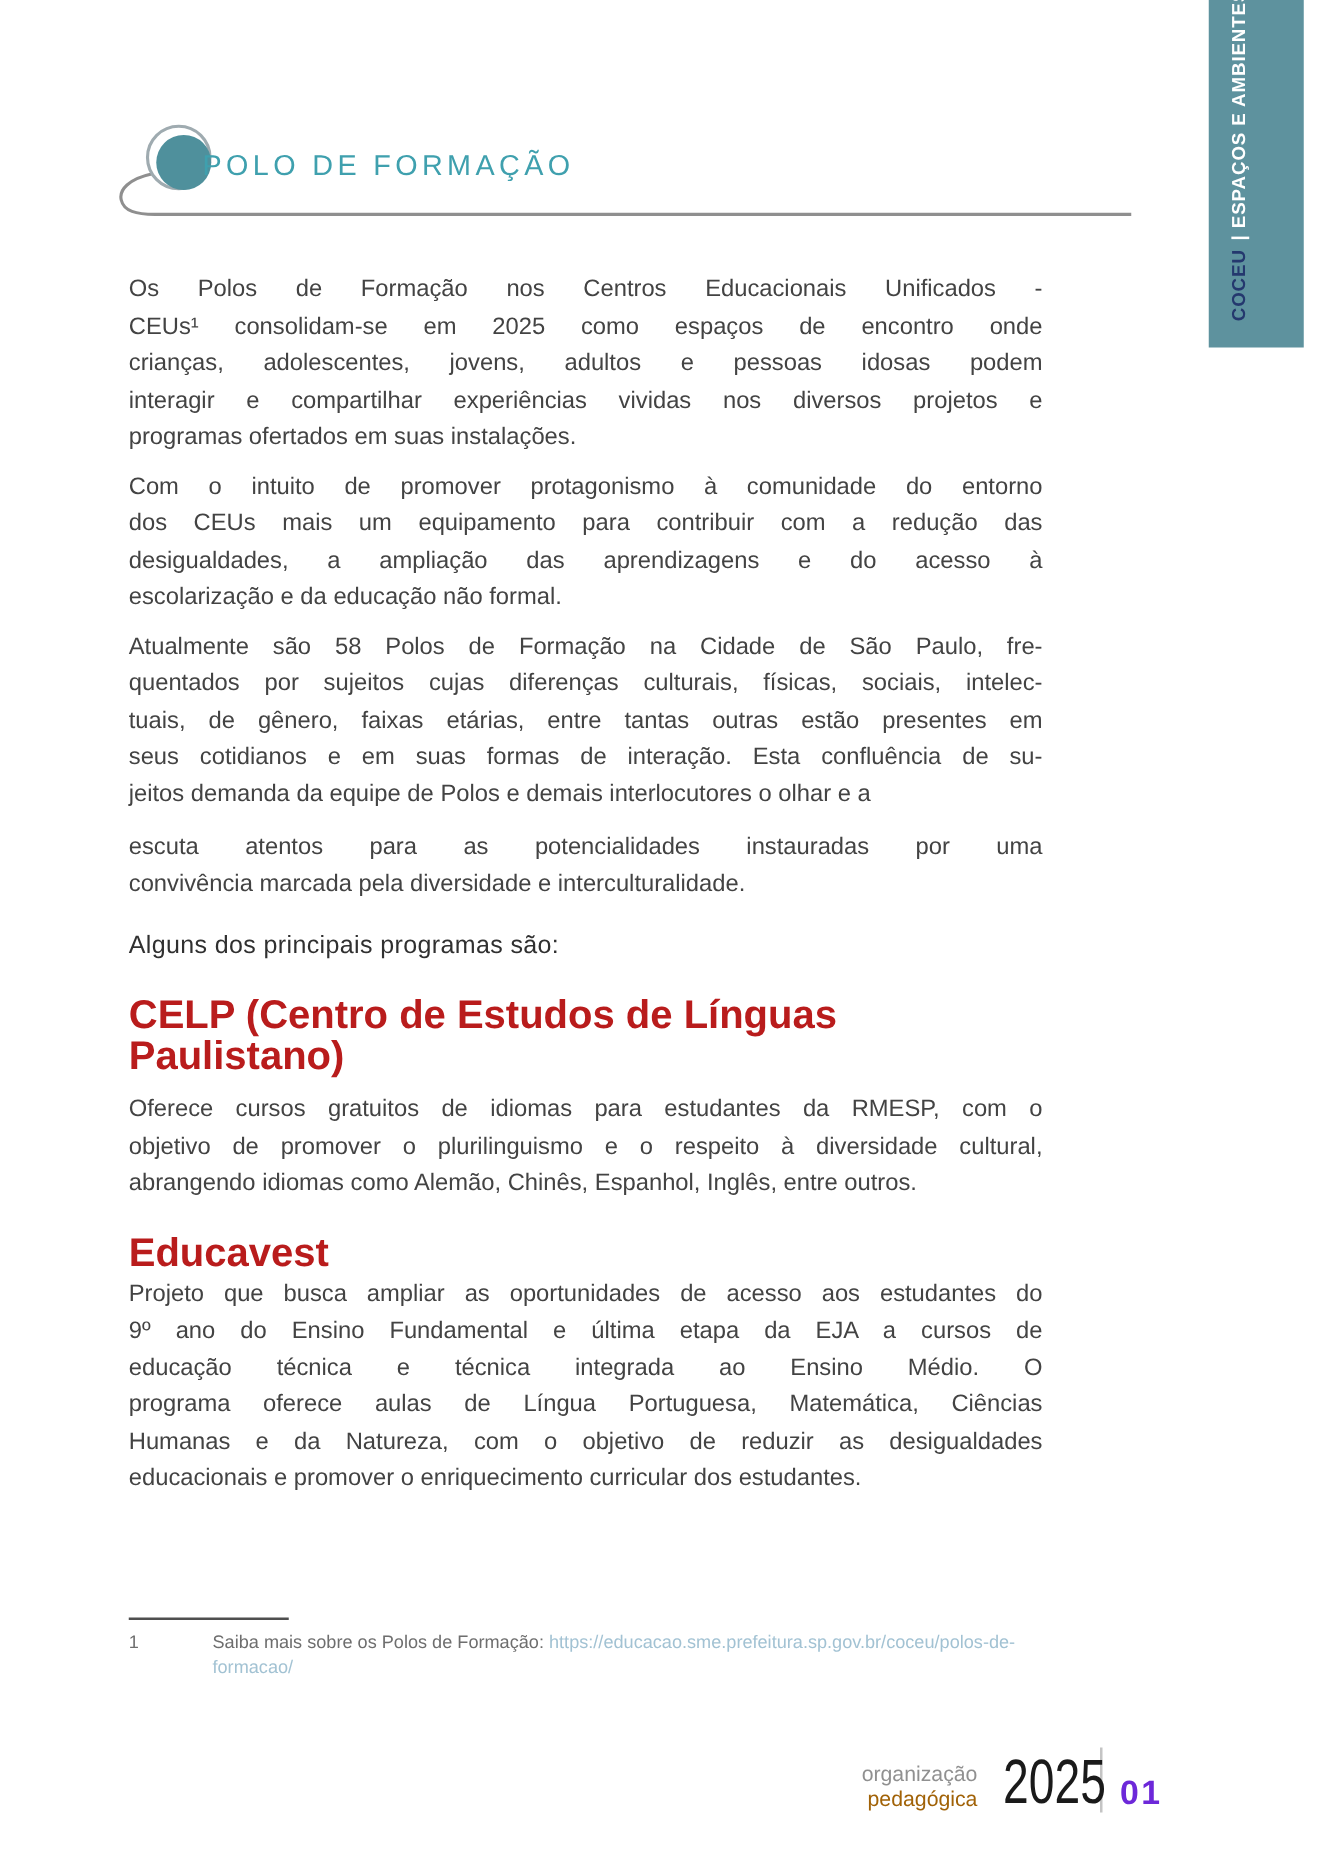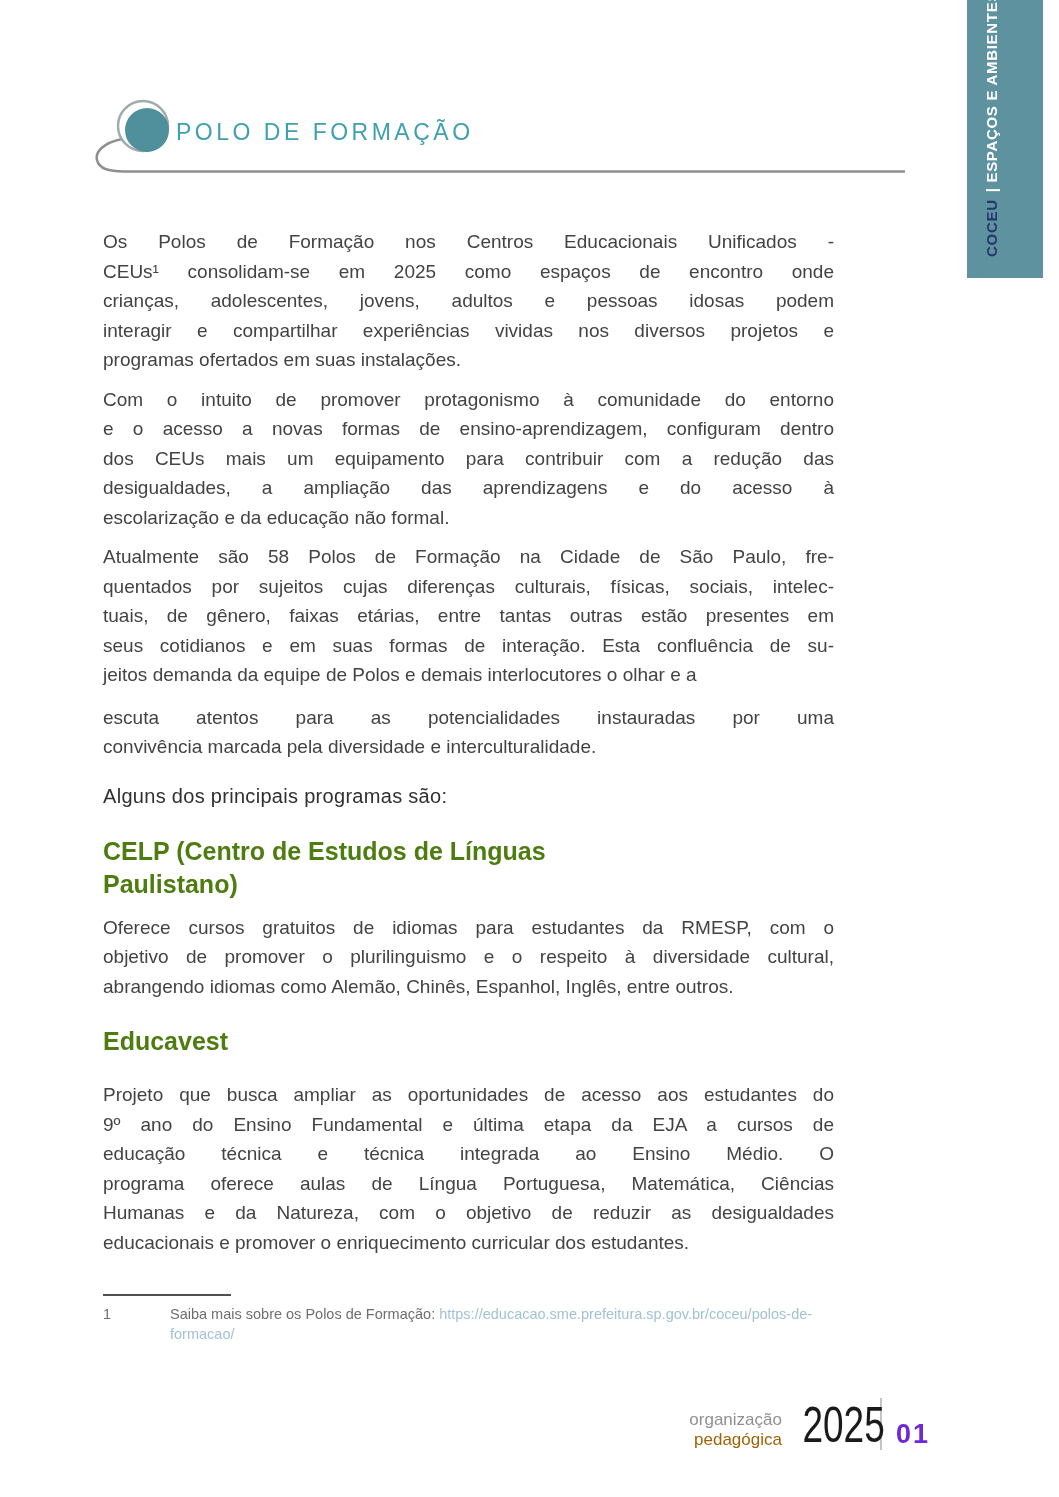--- a/index.html
+++ b/index.html
@@ -17,46 +17,46 @@
     position:absolute; left:983px; top:257px; width:234px;
     transform:rotate(-90deg); transform-origin:0 0;
     font-size:15px; font-weight:bold; letter-spacing:0.7px; white-space:nowrap;
   }
   .sidebar-text .coceu { color:#24386E; }
   .sidebar-text .rest  { color:#FFFFFF; margin-left:7px; }
 
   
   .header-svg { position:absolute; left:0; top:0; width:1059px; height:200px; }
   .header-title {
-    position:absolute; left:176px; top:119px;
+    position:absolute; left:162px; top:119px;
     font-size:23px; letter-spacing:3.5px; color:#3FA0AE; font-weight:400;
     white-space:nowrap;
   }
 
   
-  .content { position:absolute; left:103px; top:227px; width:731px; }
+  .content { position:absolute; left:103px; top:217px; width:731px; }
   .para { font-size:19px; line-height:29.5px; color:#434343; margin:0 0 10px 0; }
   .para.mb13 { margin-bottom:13px; }
   .para.mb22 { margin-bottom:22px; }
   .para.mb55 { margin-bottom:24px; }
   .para.mb0  { margin-bottom:0; }
   .line { text-align:justify; text-align-last:justify; }
   .line.last { text-align-last:left; }
 
   .intro {
     font-size:20px; line-height:25px; color:#303030; letter-spacing:0.3px;
     margin:0 0 26px 0;
   }
   .intro .line, .heading .line { text-align:center; text-align-last:left; }
 
   .heading {
-    font-size:25px; line-height:33px; font-weight:bold; color:#4d7c0f;
+    font-size:32px; line-height:33px; font-weight:bold; color:#b91c1c;
     margin:0 0 12px 0;
   }
-  .heading.mb6 { margin-bottom:22px; }
+  .heading.mb6 { margin-bottom:2px; }
 
   
   .footnote-rule {
     position:absolute; left:103px; top:1294px; width:128px; height:2px;
     background:#4F4F4F;
   }
   .footnote {
     position:absolute; left:103px; top:1304px; width:740px;
     font-size:14.5px; line-height:20px; color:#6E6E6E; display:flex;
   }
@@ -106,21 +106,20 @@
   <div class="content">
     <div class="para">
         <div class="line">Os Polos de Formação nos Centros Educacionais Unificados -</div>
         <div class="line">CEUs¹ consolidam-se em 2025 como espaços de encontro onde</div>
         <div class="line">crianças, adolescentes, jovens, adultos e pessoas idosas podem</div>
         <div class="line">interagir e compartilhar experiências vividas nos diversos projetos e</div>
         <div class="line last">programas ofertados em suas instalações.</div>
       </div>
     <div class="para">
         <div class="line">Com o intuito de promover protagonismo à comunidade do entorno</div>
-        <div class="line">e o acesso a novas formas de ensino-aprendizagem, configuram dentro</div>
         <div class="line">dos CEUs mais um equipamento para contribuir com a redução das</div>
         <div class="line">desigualdades, a ampliação das aprendizagens e do acesso à</div>
         <div class="line last">escolarização e da educação não formal.</div>
       </div>
     <div class="para mb13">
         <div class="line">Atualmente são 58 Polos de Formação na Cidade de São Paulo, fre-</div>
         <div class="line">quentados por sujeitos cujas diferenças culturais, físicas, sociais, intelec-</div>
         <div class="line">tuais, de gênero, faixas etárias, entre tantas outras estão presentes em</div>
         <div class="line">seus cotidianos e em suas formas de interação. Esta confluência de su-</div>
         <div class="line last">jeitos demanda da equipe de Polos e demais interlocutores o olhar e a</div>

